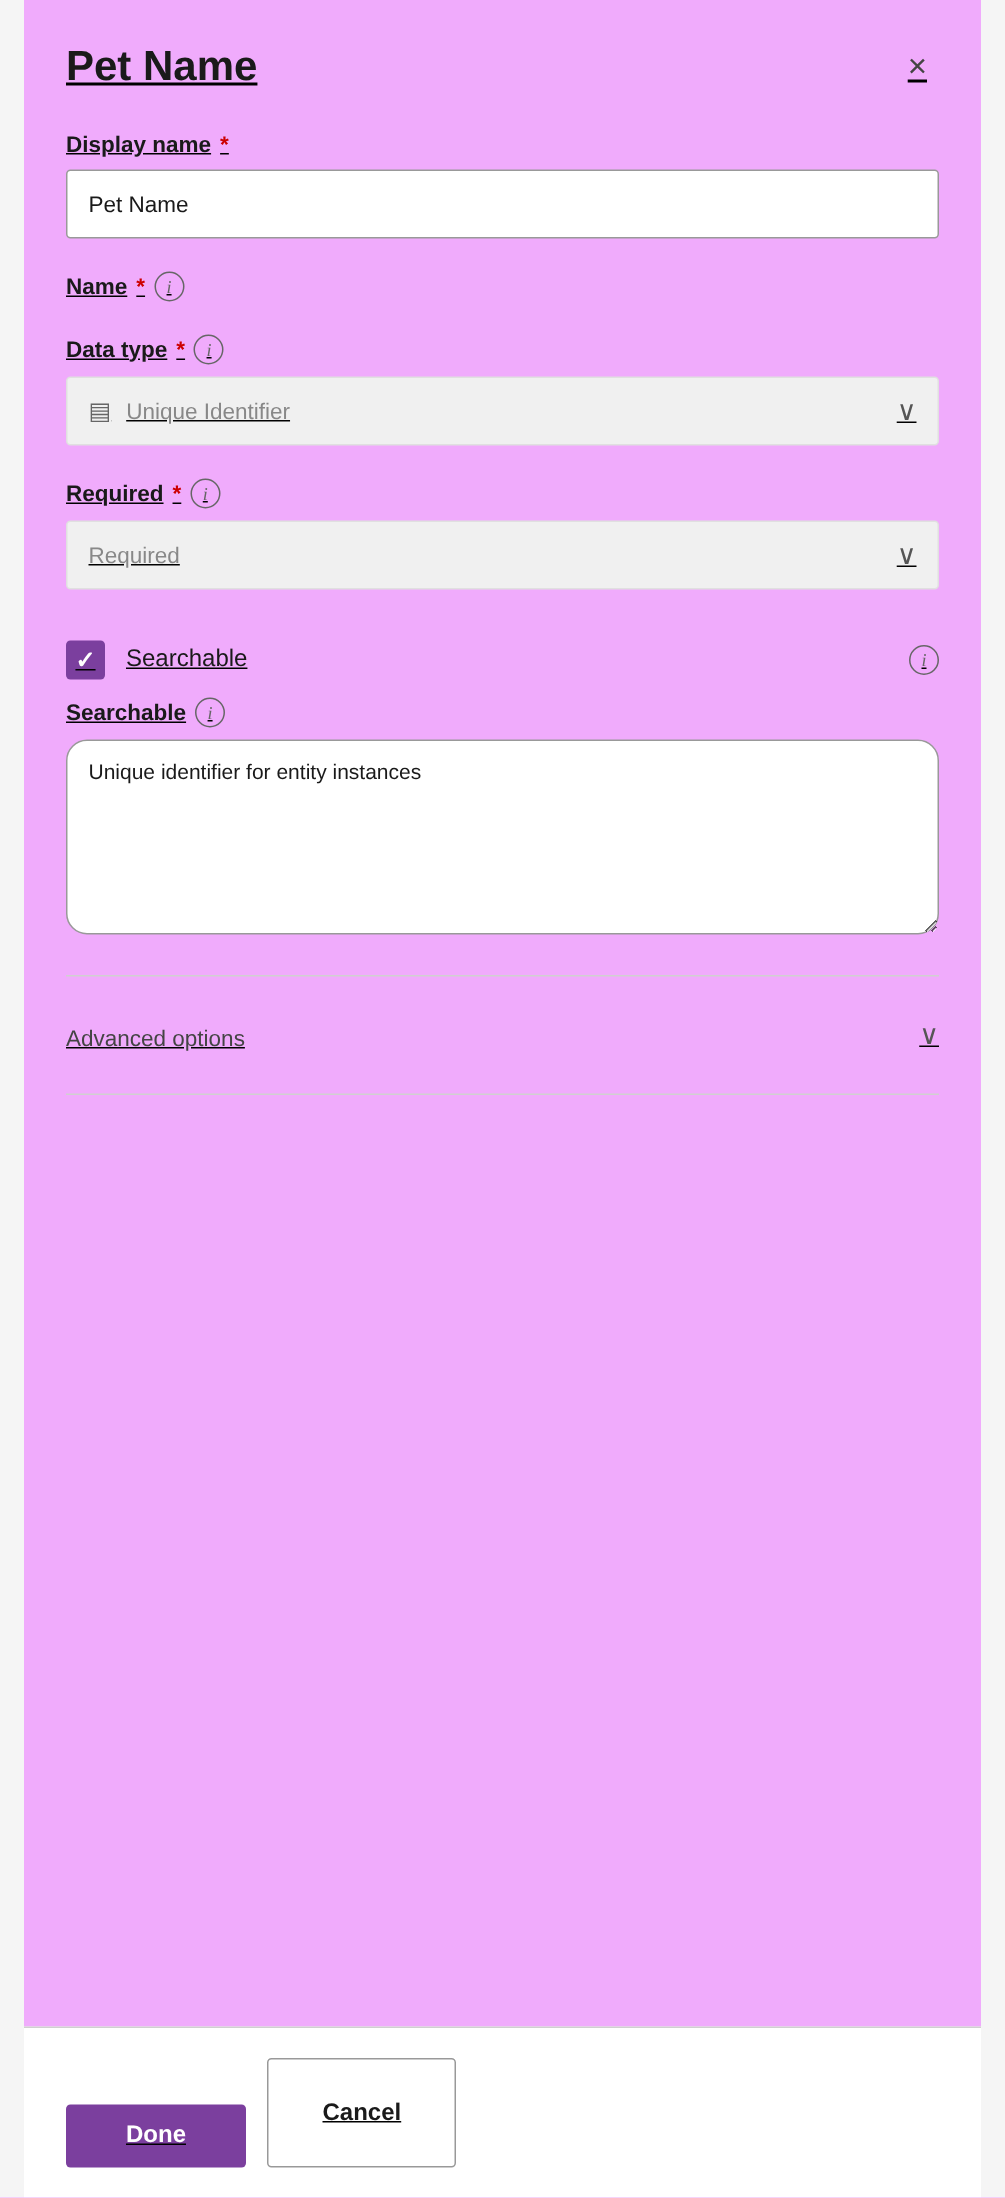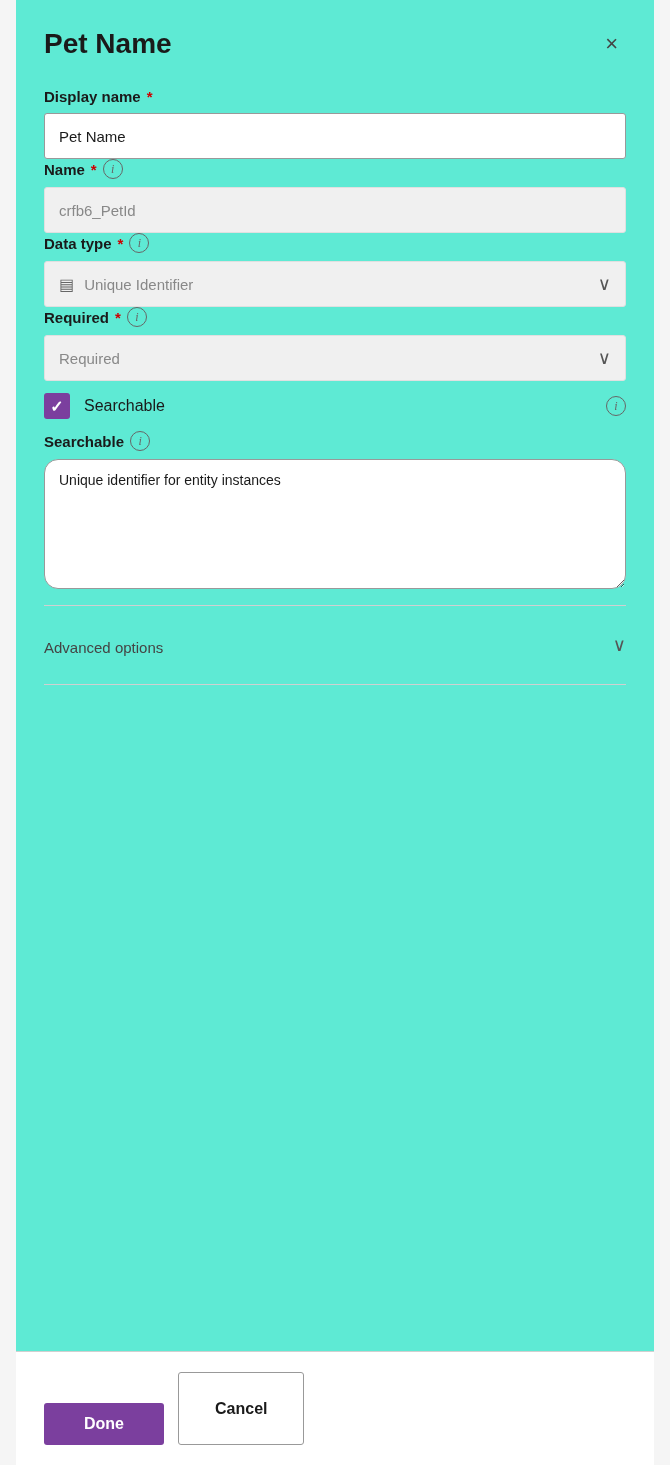--- a/index.html
+++ b/index.html
@@ -12,24 +12,25 @@
     body {
       background: #f5f5f5;
       display: flex;
       justify-content: center;
       align-items: flex-start;
     }
 
     .panel {
       width: 638px;
       min-height: 1465px;
-      background: #5eead4;
+      background: #f0abfc;
       display: flex;
       flex-direction: column;
       position: relative;
+      text-decoration: underline;
     }
 
     .panel-content {
       flex: 1;
       padding: 28px 28px 20px 28px;
       overflow-y: auto;
     }
 
     .panel-header {
       display: flex;
@@ -48,20 +49,21 @@
       background: none;
       border: none;
       cursor: pointer;
       font-size: 22px;
       color: #444;
       padding: 4px 8px;
       line-height: 1;
     }
 
     .field-group {
+      margin-bottom: 22px;
     }
 
     .field-label {
       font-size: 15px;
       font-weight: 700;
       color: #1a1a1a;
       margin-bottom: 8px;
       display: flex;
       align-items: center;
       gap: 6px;
@@ -277,23 +279,20 @@
       </div>
       <input class="text-input" type="text" value="Pet Name" style="">
     </div>
 
     <div class="field-group">
       <div class="field-label">
         <span>Name</span>
         <span class="required-star">*</span>
         <span class="info-icon">i</span>
       </div>
-      <div class="readonly-input">
-        <span>crfb6_PetId</span>
-      </div>
     </div>
 
     <div class="field-group">
       <div class="field-label">
         <span>Data type</span>
         <span class="required-star">*</span>
         <span class="info-icon">i</span>
       </div>
       <div class="select-input">
         <div class="select-left">

